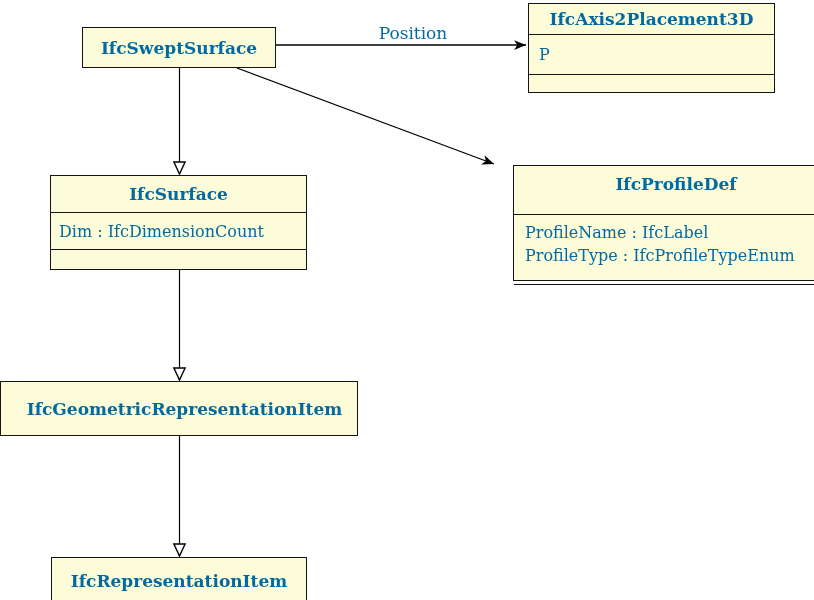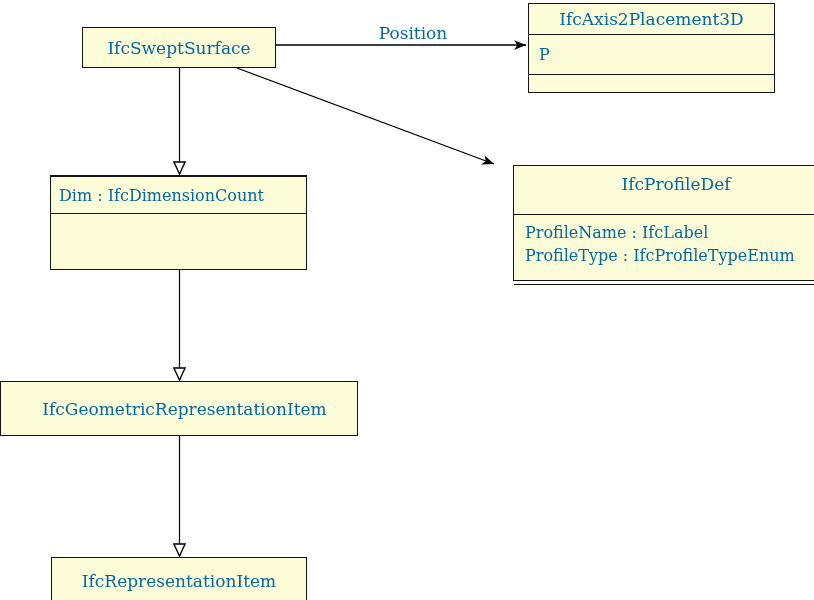--- a/index.html
+++ b/index.html
@@ -27,21 +27,21 @@
     background: var(--box-fill, #fcfcd8);
     border: 1.5px solid var(--box-border, #141414);
     box-sizing: border-box;
     display: flex;
     flex-direction: column;
   }
   .uml-title {
     display: flex;
     align-items: center;
     justify-content: center;
-    font-weight: normal;
+    font-weight: bold;
     font-size: 17px;
     box-sizing: border-box;
     flex: 0 0 auto;
   }
   .uml-attrs {
     border-top: 1.5px solid var(--box-border, #141414);
     box-sizing: border-box;
     display: flex;
     flex-direction: column;
     justify-content: center;
@@ -119,20 +119,21 @@
 
   <div class="uml-box" id="box-axis2placement">
     <div class="uml-title">IfcAxis2Placement3D</div>
     <div class="uml-attrs">
       <div class="uml-attr">P</div>
     </div>
     <div class="uml-empty"></div>
   </div>
 
   <div class="uml-box" id="box-surface">
+    <div class="uml-title">IfcSurface</div>
     <div class="uml-attrs">
       <div class="uml-attr">Dim : IfcDimensionCount</div>
     </div>
     <div class="uml-empty"></div>
   </div>
 
   <div class="uml-box" id="box-profiledef">
     <div class="uml-title">IfcProfileDef</div>
     <div class="uml-attrs">
       <div class="uml-attr">ProfileName : IfcLabel</div>

